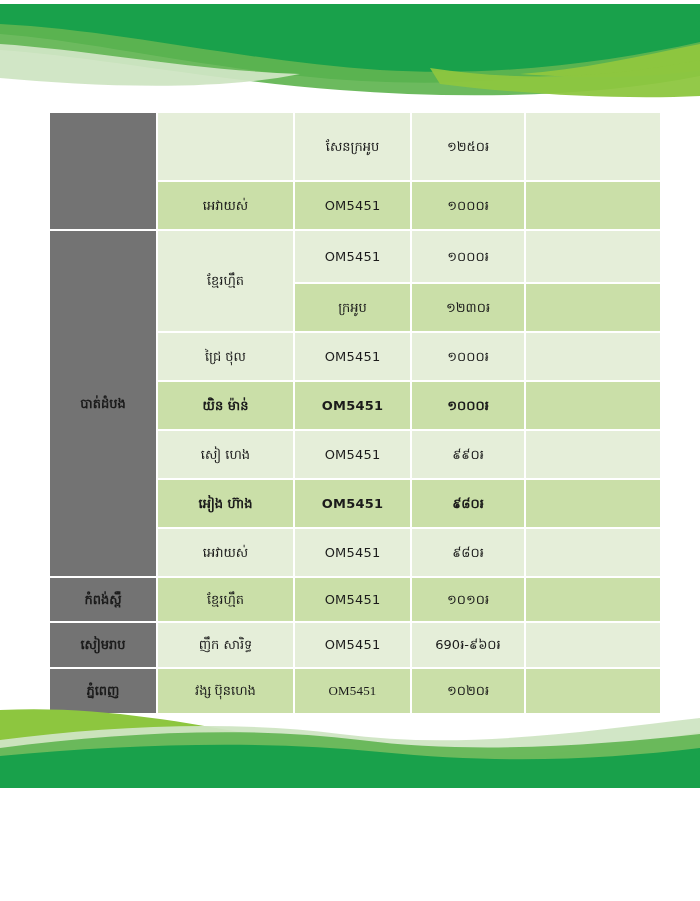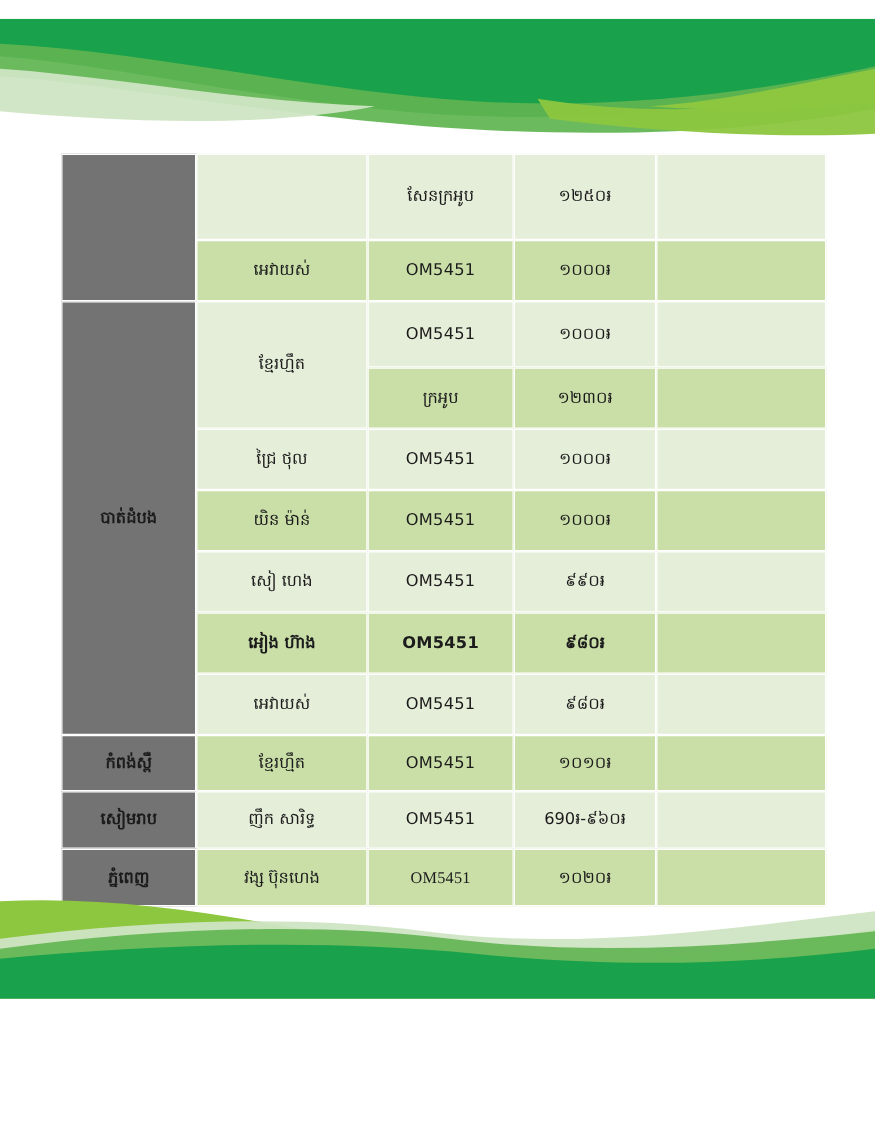--- a/index.html
+++ b/index.html
@@ -22,21 +22,21 @@
     width: 700px;
     pointer-events: none;
   }
   #header-wave { top: 0; height: 100px; }
   #footer-wave { bottom: 0; height: 96px; }
 
   
   #page-body {
     position: absolute;
     left: 0;
-    top: 15px;
+    top: 4px;
     width: 700px;
     height: 784px;
   }
 
   table.data-table {
     position: absolute;
     left: 49px;
     top: 108px;
     width: 612px;
     border-collapse: separate;
@@ -129,21 +129,21 @@
           <td class="sh-med khmer">ក្រអូប</td>
           <td class="sh-med price">១២៣០៛</td>
           <td class="sh-med"></td>
         </tr>
         <tr style="height: 49px;">
           <td class="sh-light khmer">ជ្រៃ ថុល</td>
           <td class="sh-light latin">OM5451</td>
           <td class="sh-light price">១០០០៛</td>
           <td class="sh-light"></td>
         </tr>
-        <tr style="height: 49px;">
+        <tr style="height: 49px; font-weight: bold;">
           <td class="sh-med khmer">យិន ម៉ាន់</td>
           <td class="sh-med latin">OM5451</td>
           <td class="sh-med price">១០០០៛</td>
           <td class="sh-med"></td>
         </tr>
         <tr style="height: 49px;">
           <td class="sh-light khmer">សៀ ហេង</td>
           <td class="sh-light latin">OM5451</td>
           <td class="sh-light price">៩៩០៛</td>
           <td class="sh-light"></td>

